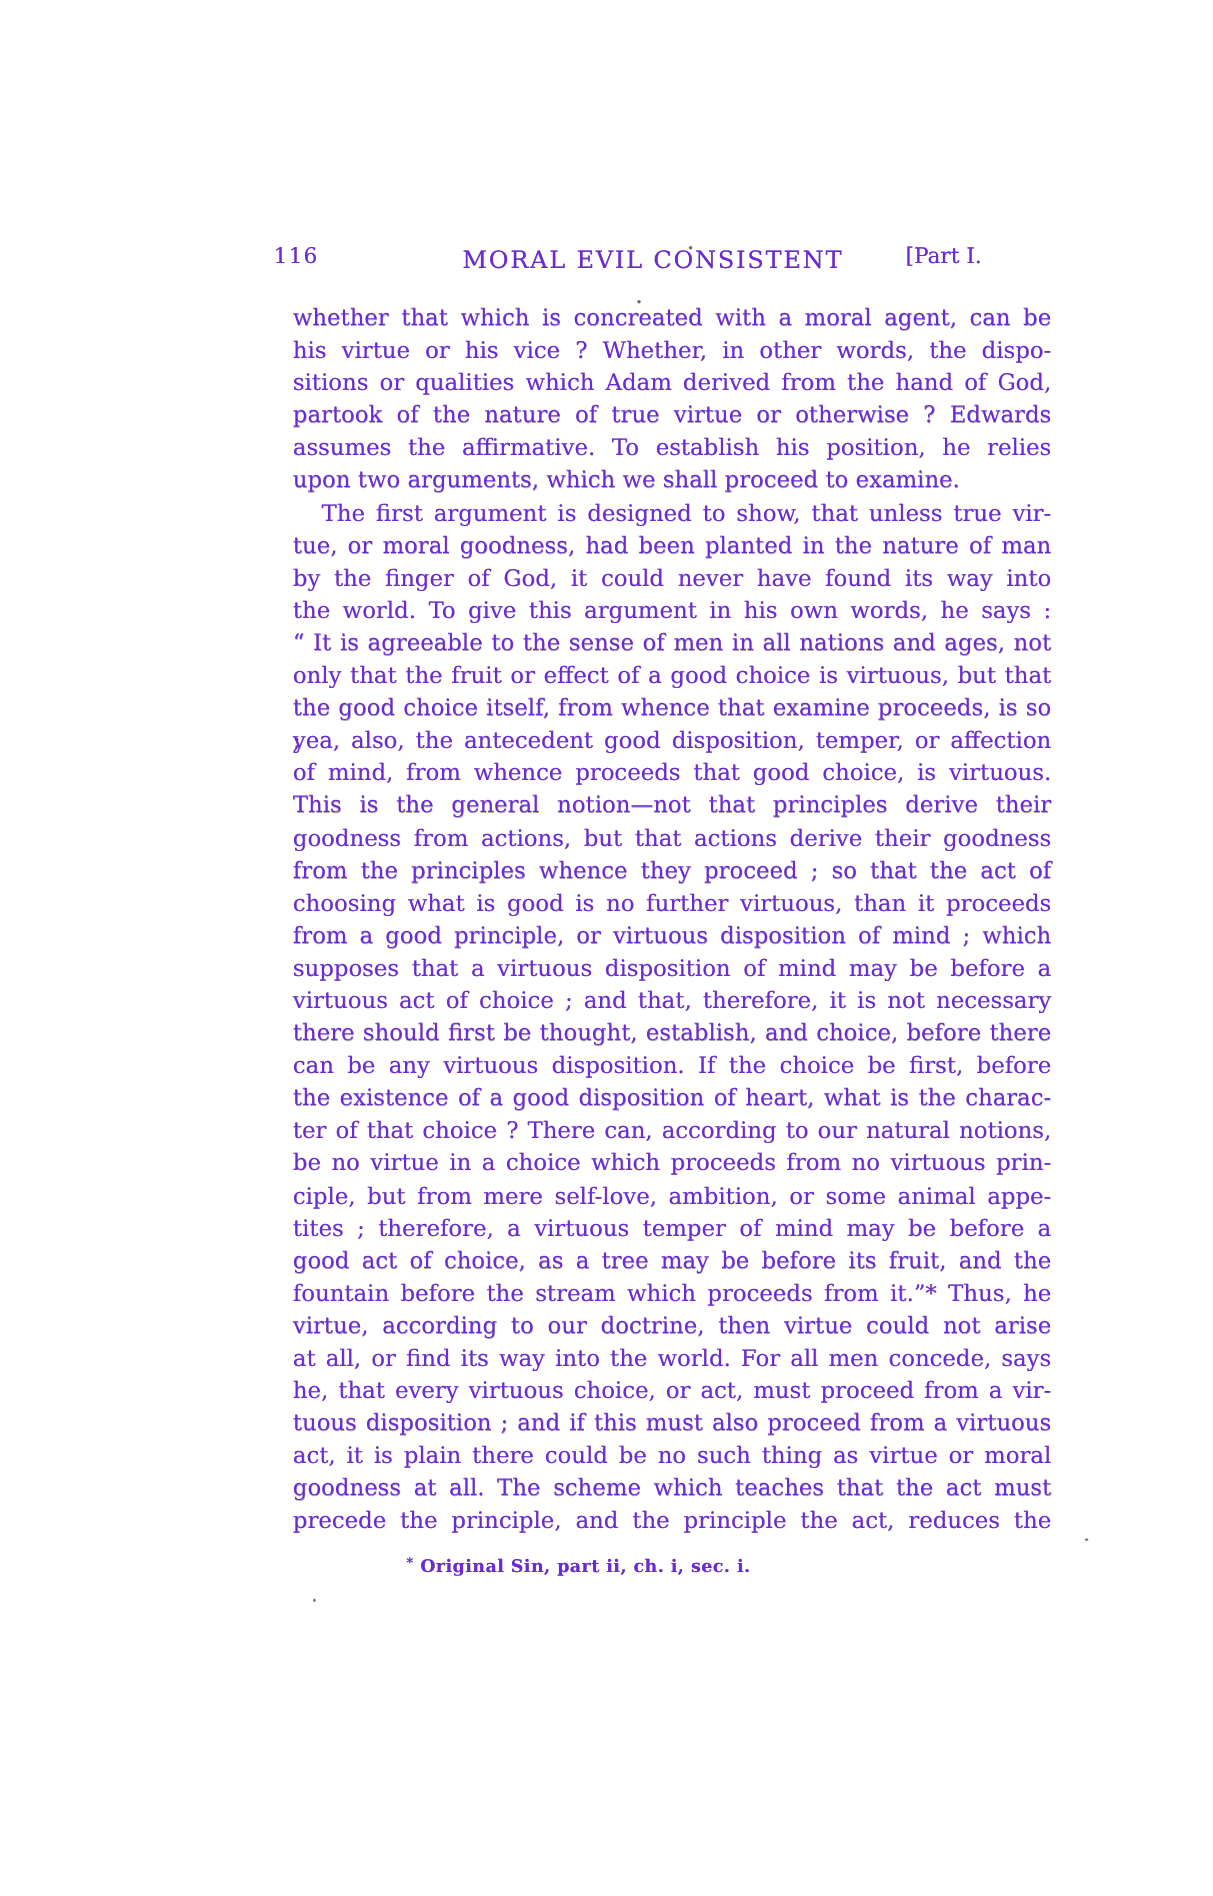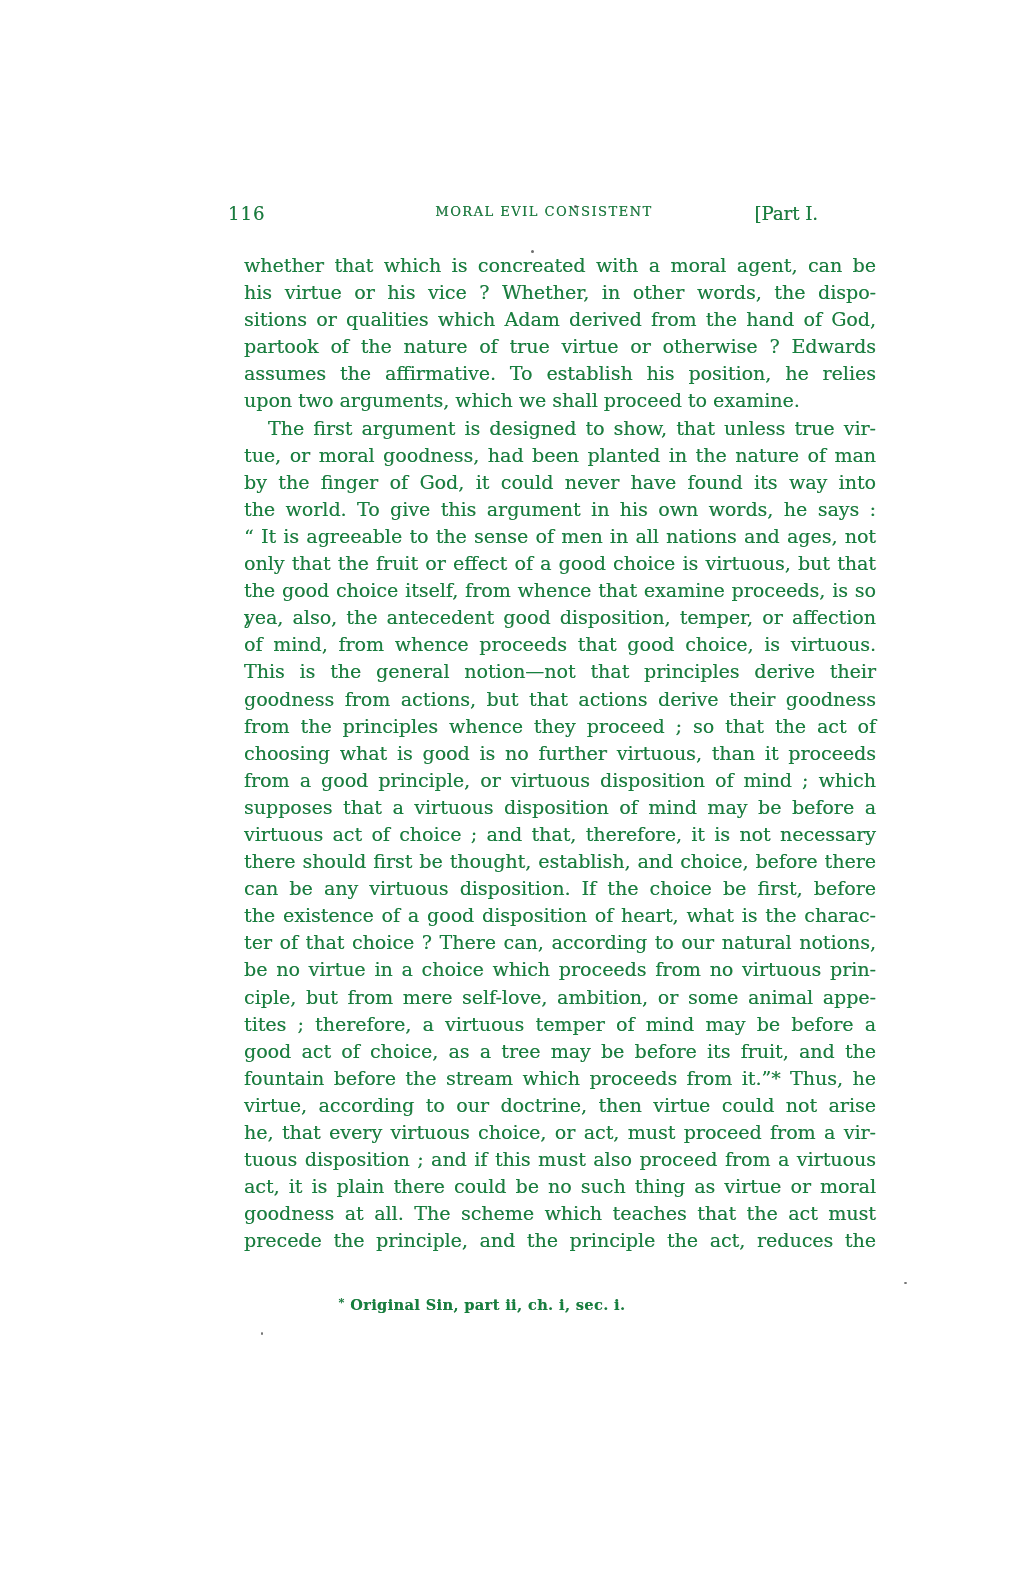--- a/index.html
+++ b/index.html
@@ -7,21 +7,21 @@
     padding: 0;
     background: #ffffff;
   }
   .page {
     position: relative;
     width: 1011px;
     height: 1396px;
     background: #ffffff;
     overflow: hidden;
     font-family: "DejaVu Serif", "Liberation Serif", serif;
-    color: #15803d;
+    color: #6d28d9;
   }
   .header {
     position: absolute;
     left: 228px;
     top: 203px;
     width: 632px;
     height: 24px;
     font-size: 18px;
   }
   .page-number {
@@ -30,21 +30,21 @@
     top: 0;
     letter-spacing: 1px;
     text-shadow: 0.3px 0.3px 0 rgba(0,0,0,0.45);
   }
   .running-title {
     position: absolute;
     left: 0;
     top: 1px;
     width: 100%;
     text-align: center;
-    font-size: 13px;
+    font-size: 20px;
     letter-spacing: 1.5px;
     text-shadow: 0.3px 0.3px 0 rgba(0,0,0,0.45);
   }
   .part-label {
     position: absolute;
     right: 42px;
     top: 0;
     text-shadow: 0.3px 0.3px 0 rgba(0,0,0,0.45);
   }
   .body-block {
@@ -133,20 +133,21 @@
       <div class="line justify">there should first be thought, establish, and choice, before there</div>
       <div class="line justify">can be any virtuous disposition.  If the choice be first, before</div>
       <div class="line justify">the existence of a good disposition of heart, what is the charac-</div>
       <div class="line justify">ter of that choice ?  There can, according to our natural notions,</div>
       <div class="line justify">be no virtue in a choice which proceeds from no virtuous prin-</div>
       <div class="line justify">ciple, but from mere self-love, ambition, or some animal appe-</div>
       <div class="line justify">tites ; therefore, a virtuous temper of mind may be before a</div>
       <div class="line justify">good act of choice, as a tree may be before its fruit, and the</div>
       <div class="line justify">fountain before the stream which proceeds from it.”*  Thus, he</div>
       <div class="line justify">virtue, according to our doctrine, then virtue could not arise</div>
+      <div class="line justify">at all, or find its way into the world.  For all men concede, says</div>
       <div class="line justify">he, that every virtuous choice, or act, must proceed from a vir-</div>
       <div class="line justify">tuous disposition ; and if this must also proceed from a virtuous</div>
       <div class="line justify">act, it is plain there could be no such thing as virtue or moral</div>
       <div class="line justify">goodness at all.  The scheme which teaches that the act must</div>
       <div class="line justify">precede the principle, and the principle the act, reduces the</div>
     </div>
 
   <div class="footnote">
     <sup>*</sup>
     <span>Original Sin, part ii, ch. i, sec. i.</span>

